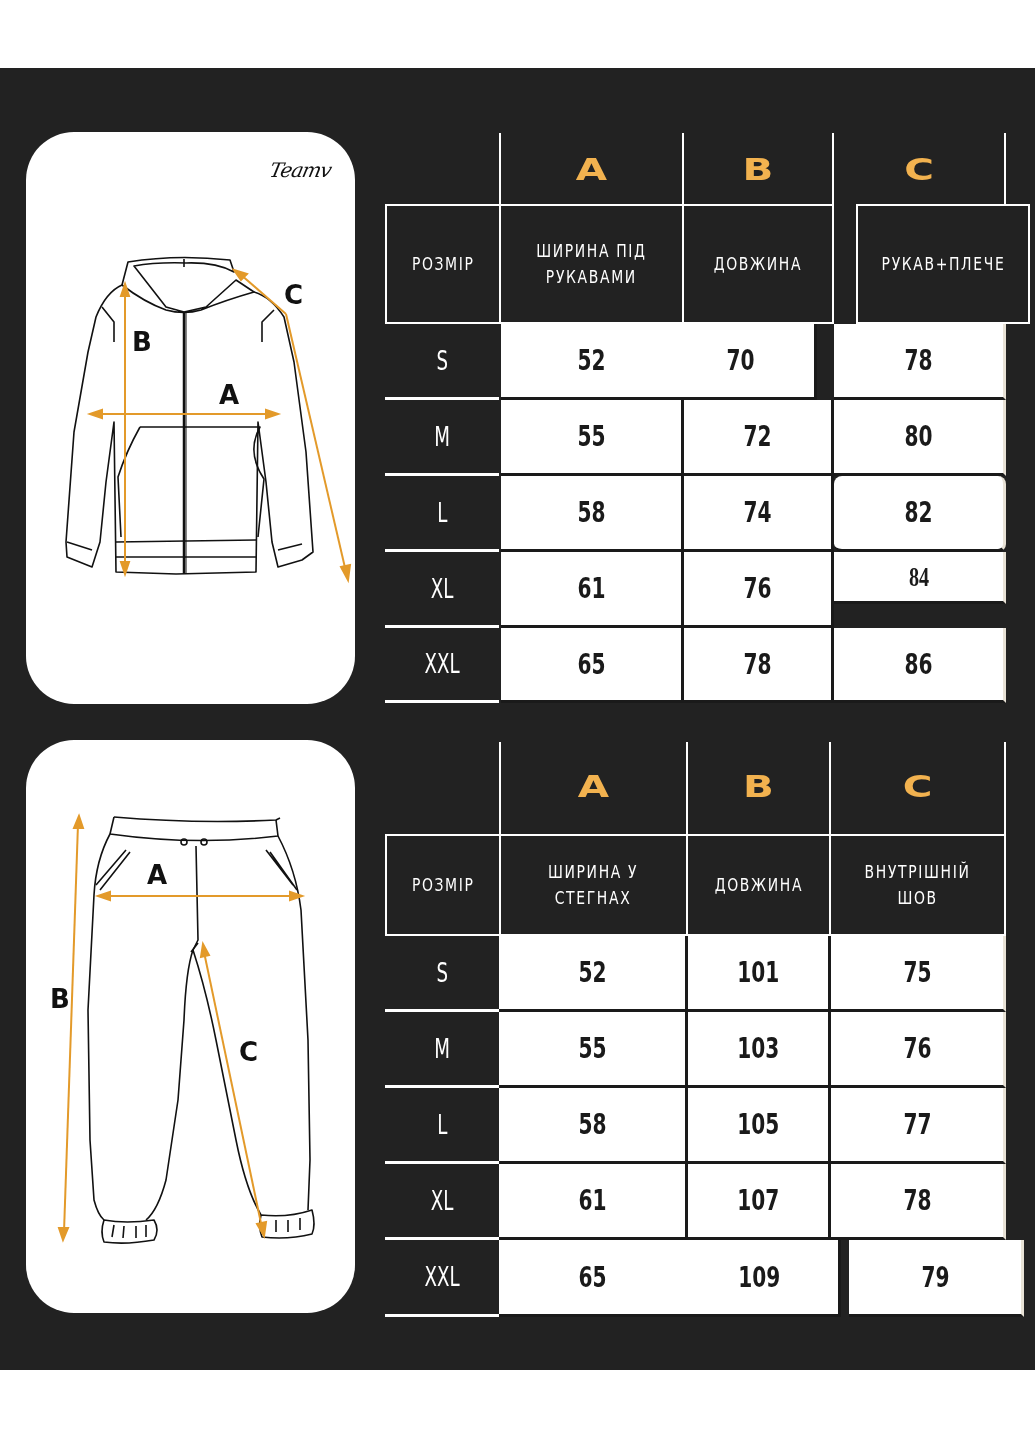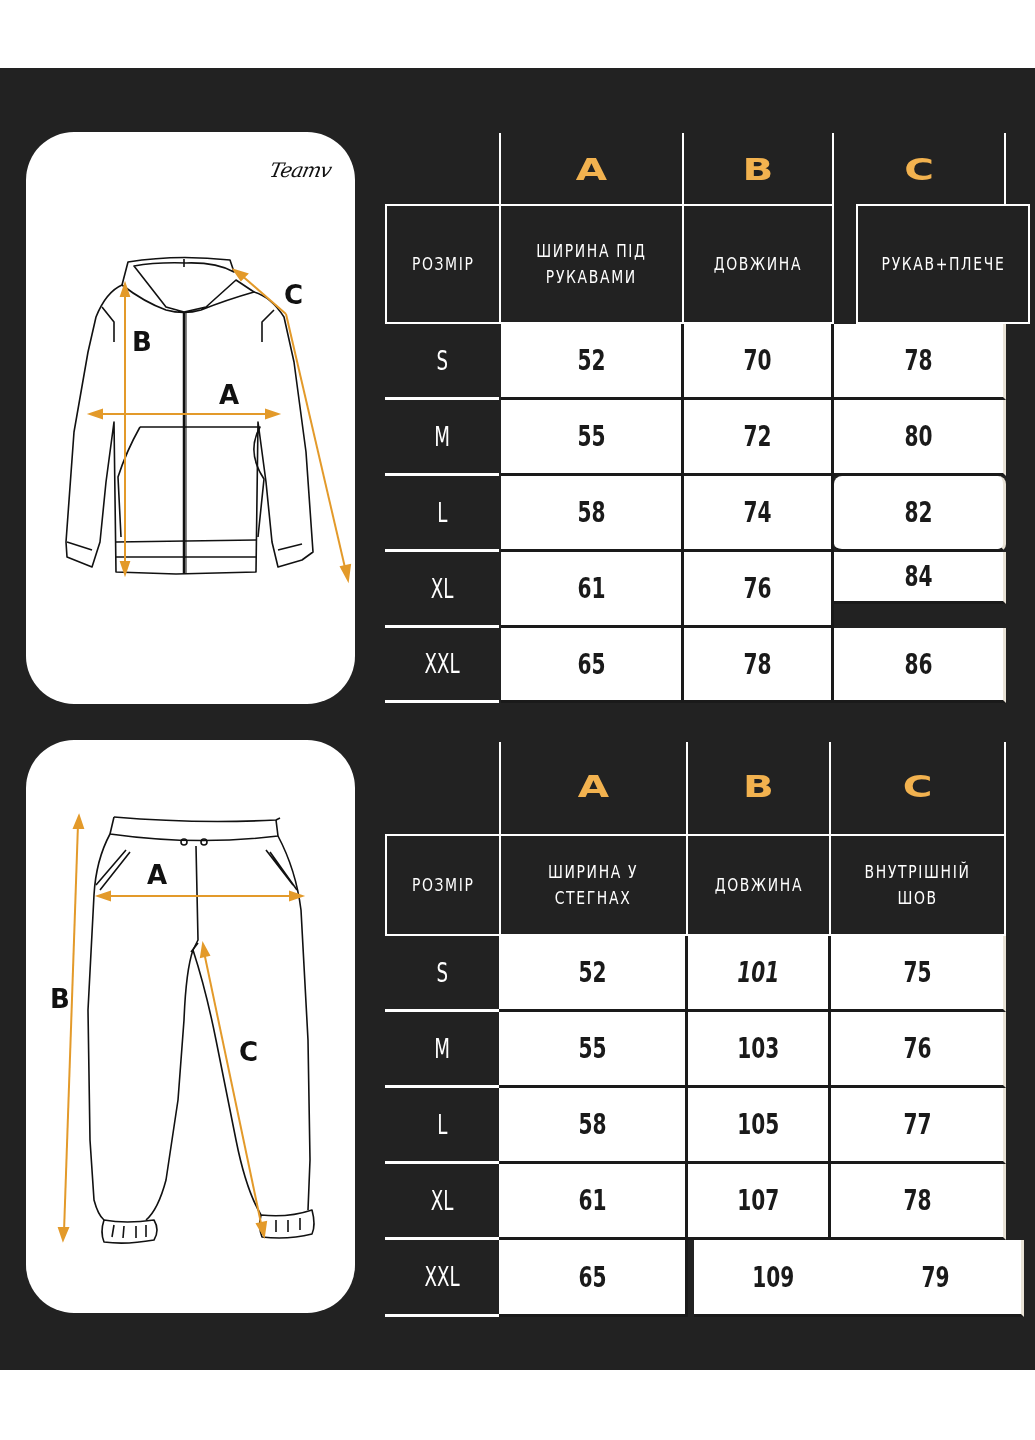--- a/index.html
+++ b/index.html
@@ -140,21 +140,21 @@
   <div class="hdr-cell" style="left:447px;top:71px;width:174px;height:120px;margin-left:24px;">
       <span>РУКАВ+ПЛЕЧЕ</span>
     </div>
 
   <div class="size-cell" style="left:0;top:191px;width:114px;height:76px;">
       <span>S</span>
     </div>
   <div class="val-cell" style="left:116px;top:191px;width:183px;height:76px;">
       <span>52</span>
     </div>
-  <div class="val-cell" style="left:299px;top:191px;width:150px;height:76px;">
+  <div class="val-cell" style="left:282px;top:191px;width:150px;height:76px;">
       <span>70</span>
     </div>
   <div class="val-cell last" style="left:449px;top:191px;width:172px;height:76px;">
       <span>78</span>
     </div>
 
   <div class="size-cell" style="left:0;top:267px;width:114px;height:76px;">
       <span>M</span>
     </div>
   <div class="val-cell" style="left:116px;top:267px;width:183px;height:76px;">
@@ -182,21 +182,21 @@
 
   <div class="size-cell" style="left:0;top:419px;width:114px;height:76px;">
       <span>XL</span>
     </div>
   <div class="val-cell" style="left:116px;top:419px;width:183px;height:76px;">
       <span>61</span>
     </div>
   <div class="val-cell" style="left:299px;top:419px;width:150px;height:76px;">
       <span>76</span>
     </div>
-  <div class="val-cell last" style="left:449px;top:419px;width:172px;height:52px;">
+  <div class="val-cell last" style="left:449px;top:419px;width:172px;height:52px;font-family:Liberation Serif, serif;">
       <span>84</span>
     </div>
 
   <div class="size-cell" style="left:0;top:495px;width:114px;height:75px;">
       <span>XXL</span>
     </div>
   <div class="val-cell" style="left:116px;top:495px;width:183px;height:75px;">
       <span>65</span>
     </div>
   <div class="val-cell" style="left:299px;top:495px;width:150px;height:75px;">
@@ -226,21 +226,21 @@
     </div>
   <div class="hdr-cell" style="left:444px;top:92px;width:177px;height:102px;white-space:pre-line;"><span>ВНУТРІШНІЙ
 ШОВ</span></div>
 
   <div class="size-cell" style="left:0;top:194px;width:114px;height:76px;">
       <span>S</span>
     </div>
   <div class="val-cell" style="left:114px;top:194px;width:189px;height:76px;">
       <span>52</span>
     </div>
-  <div class="val-cell" style="left:303px;top:194px;width:143px;height:76px;font-style:italic;">
+  <div class="val-cell" style="left:303px;top:194px;width:143px;height:76px;">
       <span>101</span>
     </div>
   <div class="val-cell last" style="left:446px;top:194px;width:175px;height:76px;">
       <span>75</span>
     </div>
 
   <div class="size-cell" style="left:0;top:270px;width:114px;height:76px;">
       <span>M</span>
     </div>
   <div class="val-cell" style="left:114px;top:270px;width:189px;height:76px;">
@@ -278,19 +278,19 @@
   <div class="val-cell last" style="left:446px;top:422px;width:175px;height:76px;">
       <span>78</span>
     </div>
 
   <div class="size-cell" style="left:0;top:498px;width:114px;height:77px;">
       <span>XXL</span>
     </div>
   <div class="val-cell" style="left:114px;top:498px;width:189px;height:77px;">
       <span>65</span>
     </div>
-  <div class="val-cell" style="left:309px;top:498px;width:161px;height:77px;">
+  <div class="val-cell" style="left:295px;top:498px;width:161px;height:77px;">
       <span>109</span>
     </div>
   <div class="val-cell last" style="left:464px;top:498px;width:175px;height:77px;">
       <span>79</span>
     </div>
 </div>
 
 </body></html>

